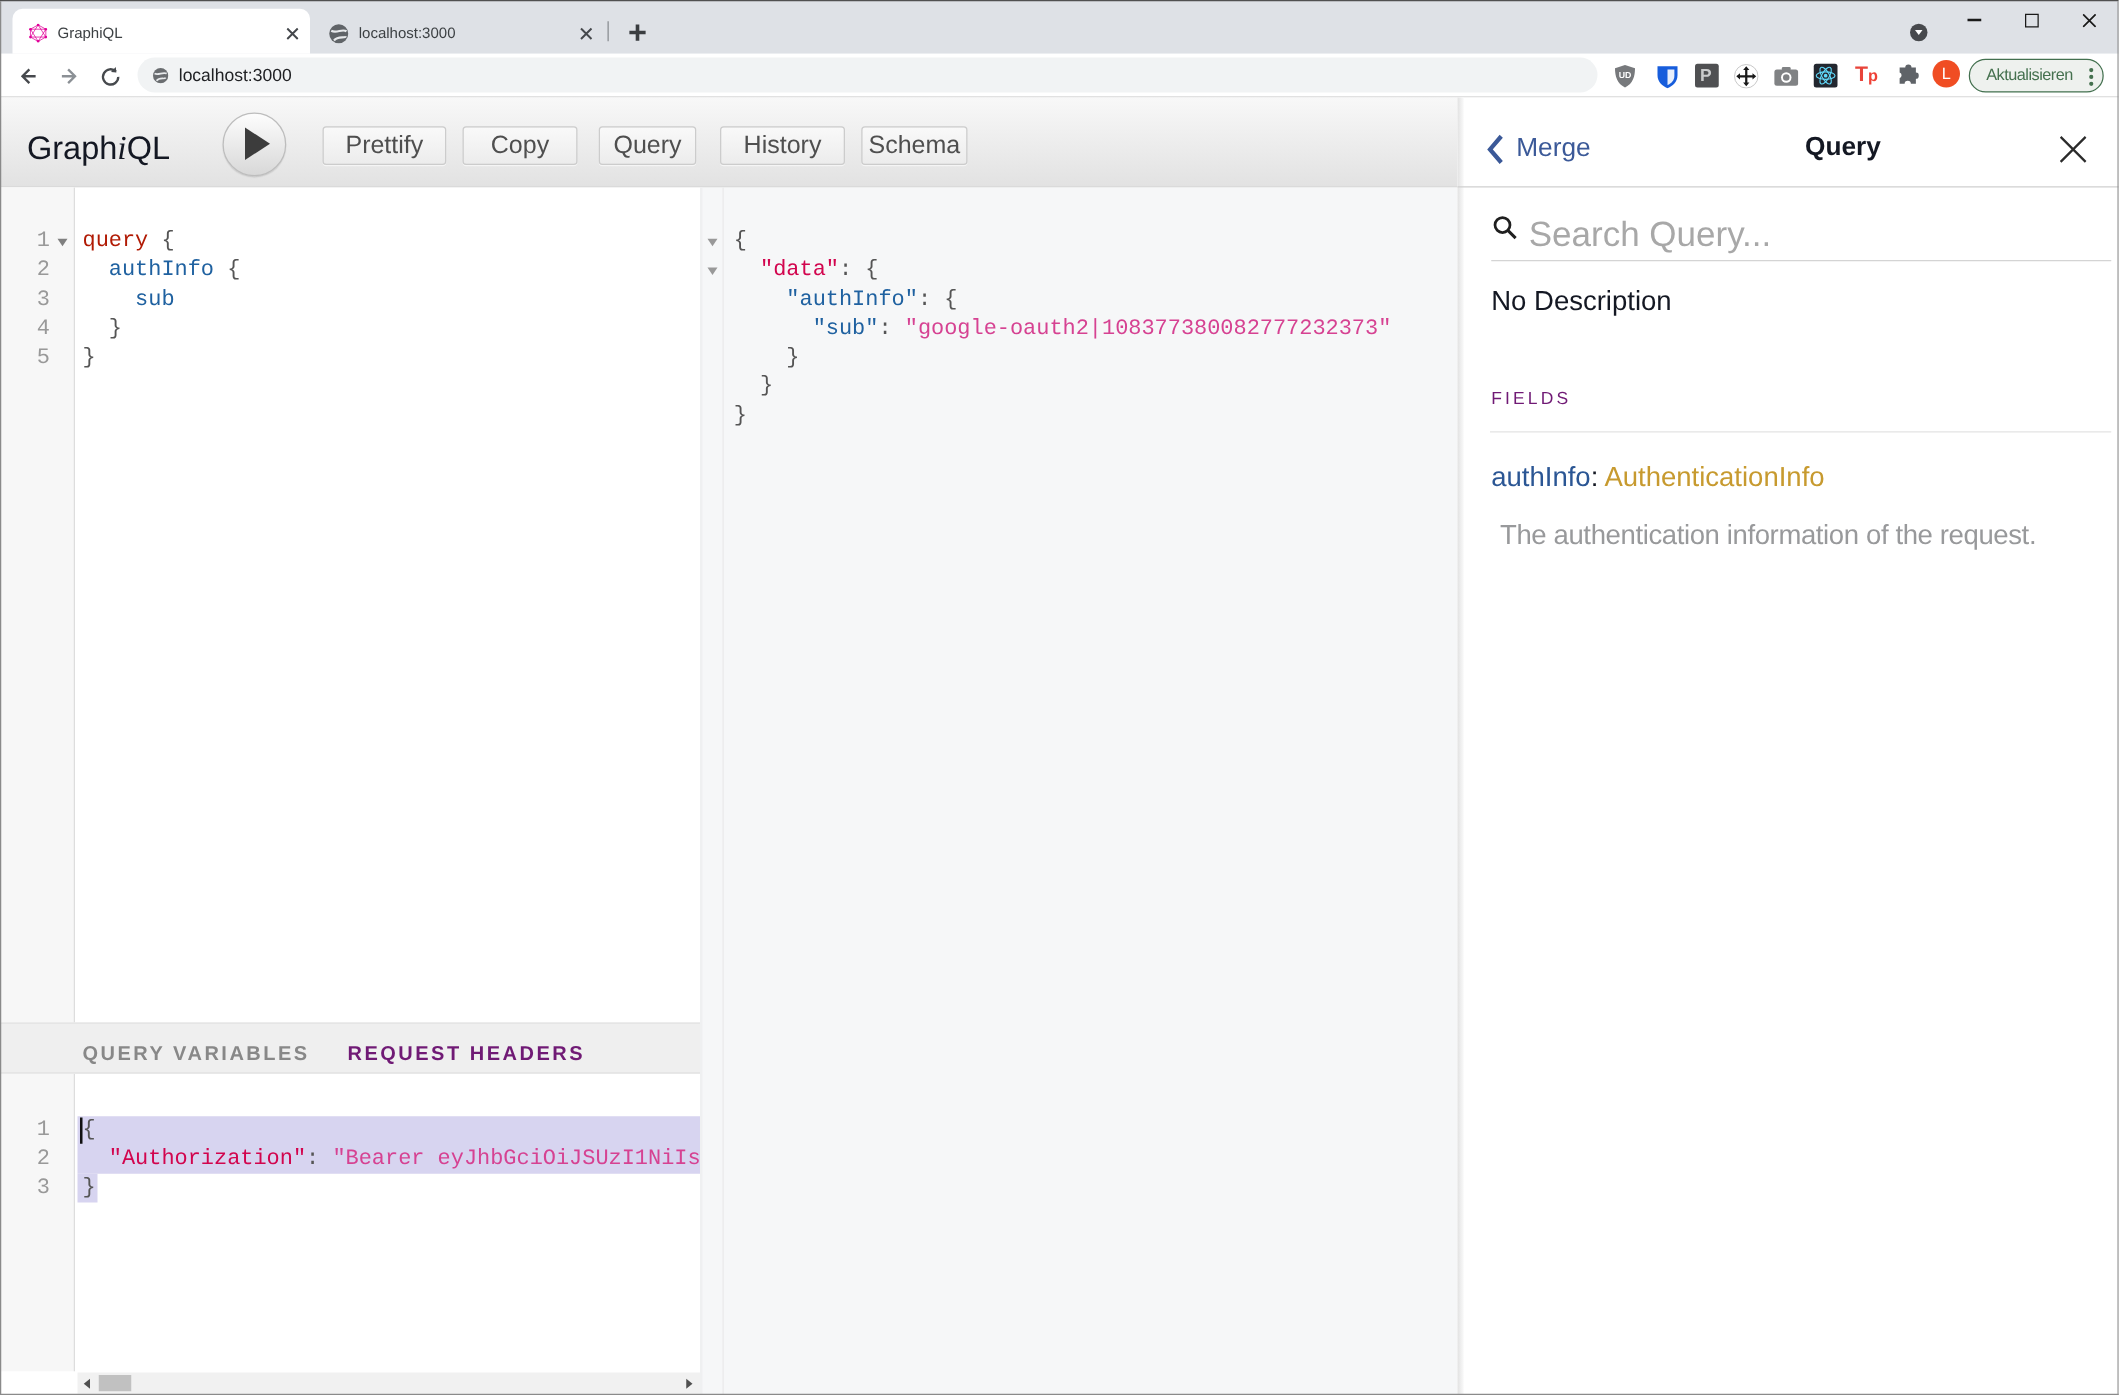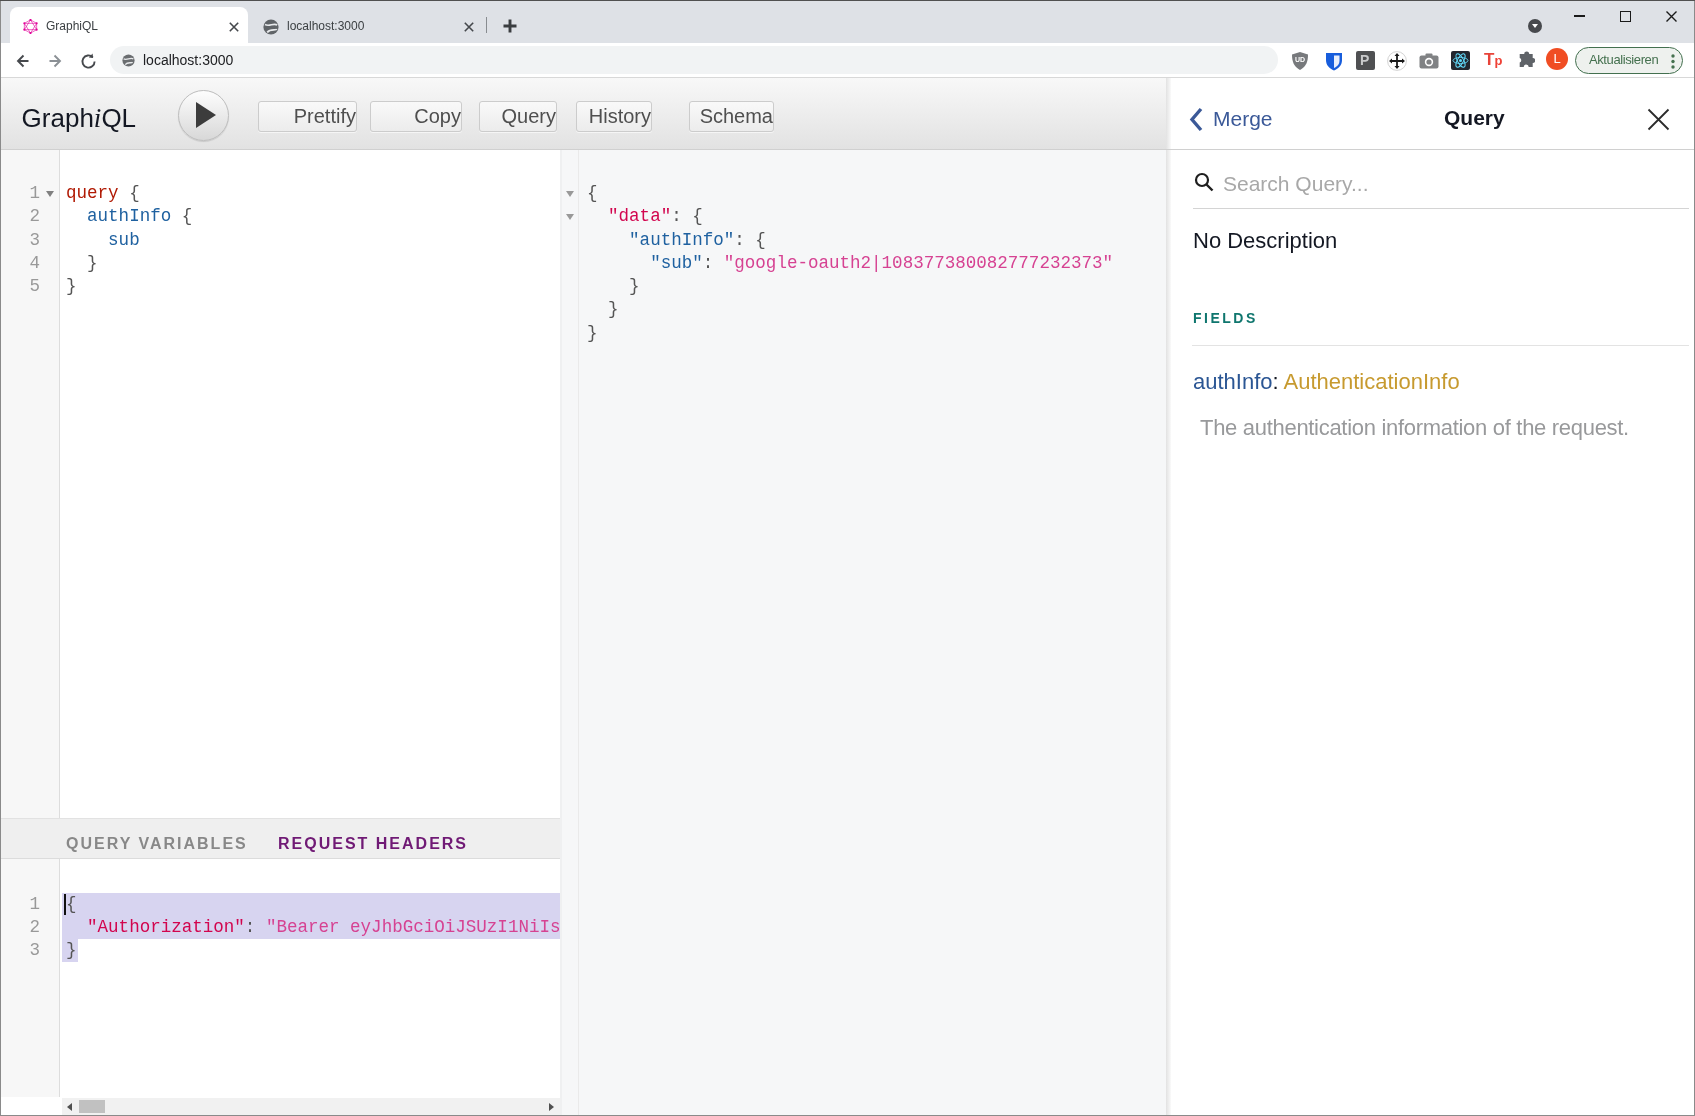--- a/index.html
+++ b/index.html
@@ -157,27 +157,27 @@
   </svg>
 </div>
 <div class="abs" style="left:0;top:77px;width:1695px;height:1px;background:#d8d8d8;"></div>
 
 <div class="abs" style="left:0;top:78px;width:1166px;height:72px;background:linear-gradient(#f8f8f8,#e2e2e2);border-bottom:1px solid #d0d0d0;"></div>
 <div class="abs" style="left:21.6px;top:104.8px;font-size:26px;line-height:26px;color:#141823;">Graph<span style="font-family:'Liberation Serif',serif;font-style:italic;font-size:27px;">i</span>QL</div>
 <div class="abs" style="left:178px;top:90px;width:51px;height:51px;border-radius:50%;background:linear-gradient(#fdfdfd,#d8d8d8);border:1px solid #bdbdbd;box-shadow:0 1px 1px rgba(0,0,0,0.12);"></div>
 <div class="abs" style="left:196px;top:102px;width:0;height:0;border-top:13px solid transparent;border-bottom:13px solid transparent;border-left:20px solid #3c3c3c;"></div>
 <style>
  .tbtn { position:absolute; top:101px; height:31px; border:1px solid #ccc; border-radius:3px;
-   background:linear-gradient(#f9f9f9,#ececec); color:#4f4f4f; font-size:20px; text-align:right;
+   background:linear-gradient(#f9f9f9,#ececec); color:#4f4f4f; font-size:20px; text-align:center;
    line-height:29px; box-shadow:0 1px 0 rgba(255,255,255,0.6); }
 </style>
 <div class="tbtn" style="left:258px;width:99px;">Prettify</div>
 <div class="tbtn" style="left:370px;width:92px;">Copy</div>
 <div class="tbtn" style="left:479px;width:78px;">Query</div>
-<div class="tbtn" style="left:576px;width:76px;">History</div>
+<div class="tbtn" style="left:576px;width:100px;">History</div>
 <div class="tbtn" style="left:689px;width:85px;">Schema</div>
 
 <div class="abs" style="left:0;top:150px;width:560px;height:668px;background:#fff;"></div>
 <div class="abs" style="left:0;top:150px;width:60px;height:668px;background:#f7f7f7;border-right:1px solid #ddd;"></div>
 <div class="num abs" style="left:0;top:182px;">1</div>
 <div class="num abs" style="left:0;top:205.25px;">2</div>
 <div class="num abs" style="left:0;top:228.5px;">3</div>
 <div class="num abs" style="left:0;top:251.75px;">4</div>
 <div class="num abs" style="left:0;top:275px;">5</div>
 <div class="abs" style="left:45.5px;top:190.5px;width:0;height:0;border-left:4.5px solid transparent;border-right:4.5px solid transparent;border-top:6px solid #808080;"></div>
@@ -237,23 +237,23 @@
       <path d="M1.5 1.5 L21.5 21.5 M21.5 1.5 L1.5 21.5" stroke="#2b2b2b" stroke-width="1.8"></path>
     </svg>
 </div>
 
 <div class="abs" style="left:1194px;top:172px;">
   <svg width="21" height="21" viewBox="0 0 21 21">
     <circle cx="8" cy="8" r="6" fill="none" stroke="#1f1f1f" stroke-width="2.2"></circle>
     <path d="M12.5 12.5 L18.5 18.5" stroke="#1f1f1f" stroke-width="2.4"></path>
   </svg>
 </div>
-<div class="abs" style="left:1223px;top:172px;font-size:21px;color:#a8a8a8;">Search Query...</div>
+<div class="abs" style="left:1223px;top:172px;font-size:28px;color:#a8a8a8;">Search Query...</div>
 <div class="abs" style="left:1193px;top:208px;width:496px;height:1px;background:#d4d4d4;"></div>
 <div class="abs" style="left:1193px;top:228px;font-size:22px;color:#141823;">No Description</div>
-<div class="abs" style="left:1193px;top:310px;font-size:14px;font-weight:bold;letter-spacing:2.5px;color:#0f766e;">FIELDS</div>
+<div class="abs" style="left:1193px;top:310px;font-size:14px;font-weight:normal;letter-spacing:2.5px;color:#701a75;">FIELDS</div>
 <div class="abs" style="left:1192px;top:345px;width:497px;height:1px;background:#e3e3e3;"></div>
 <div class="abs" style="left:1193px;top:369px;font-size:22px;"><span style="color:#2b5694">authInfo</span><span style="color:#141823">: </span><span style="color:#C79A2F">AuthenticationInfo</span></div>
 <div class="abs" style="left:1200px;top:415px;font-size:22px;letter-spacing:-0.3px;color:#98999b;">The authentication information of the request.</div>
 
 <div class="abs" style="left:0;top:1px;width:1px;height:1115px;background:#8a8a8a;"></div>
 <div class="abs" style="left:1694px;top:1px;width:1px;height:1115px;background:#8a8a8a;"></div>
 <div class="abs" style="left:0;top:1115px;width:1695px;height:1px;background:#8a8a8a;"></div>
 
 </body></html>

